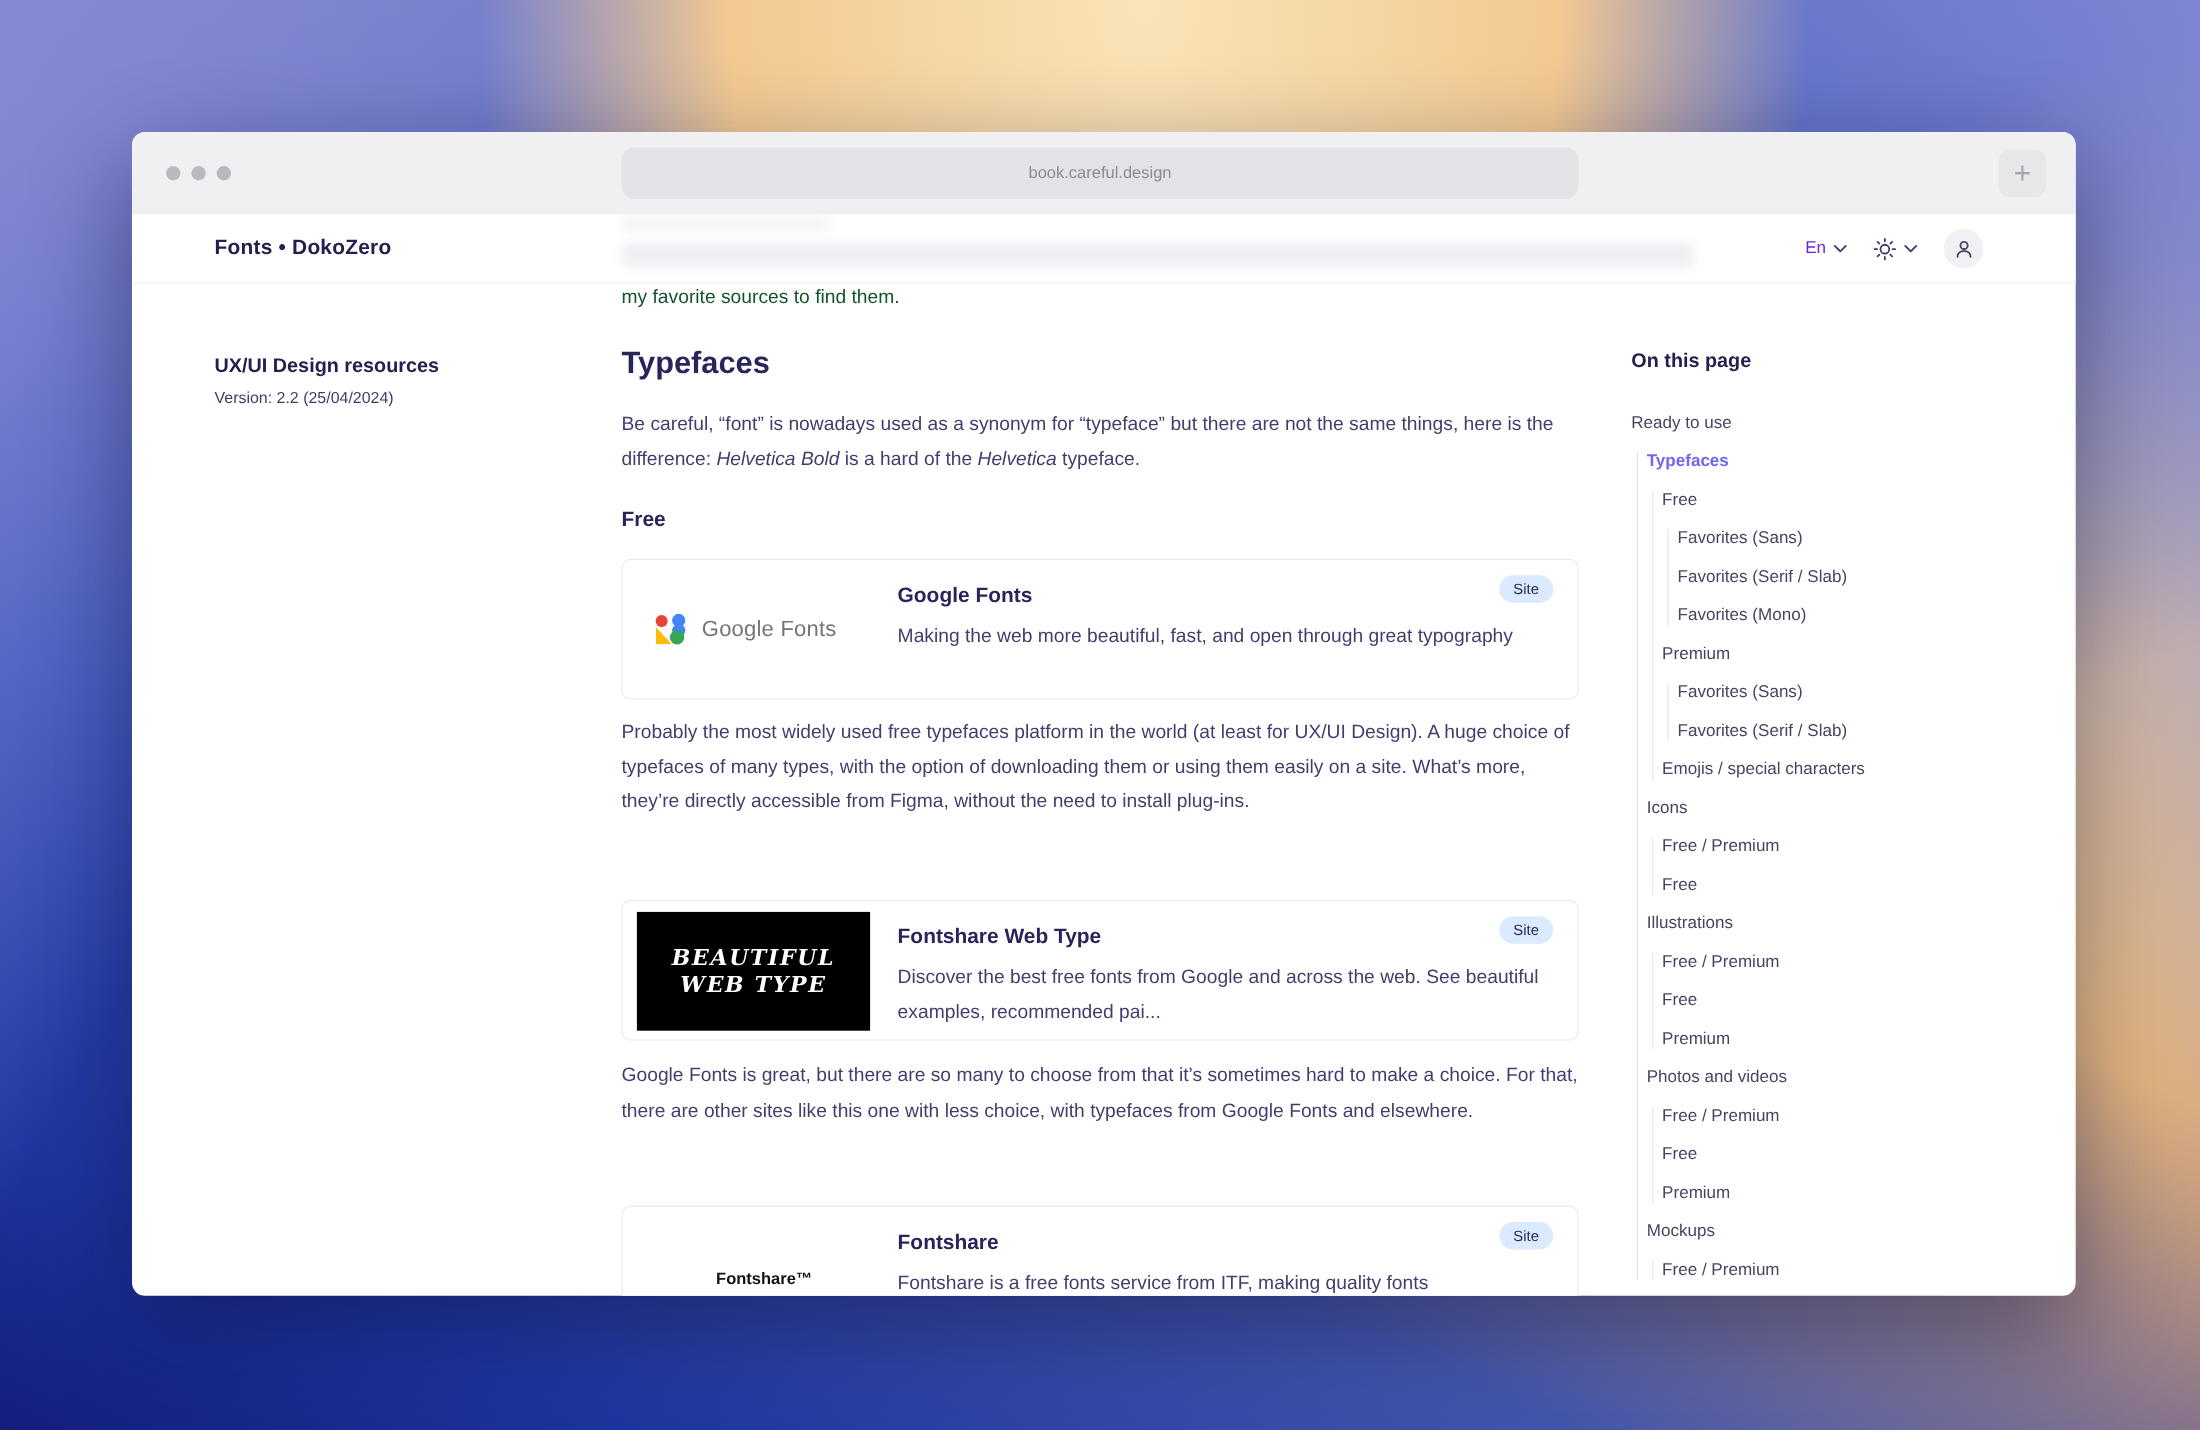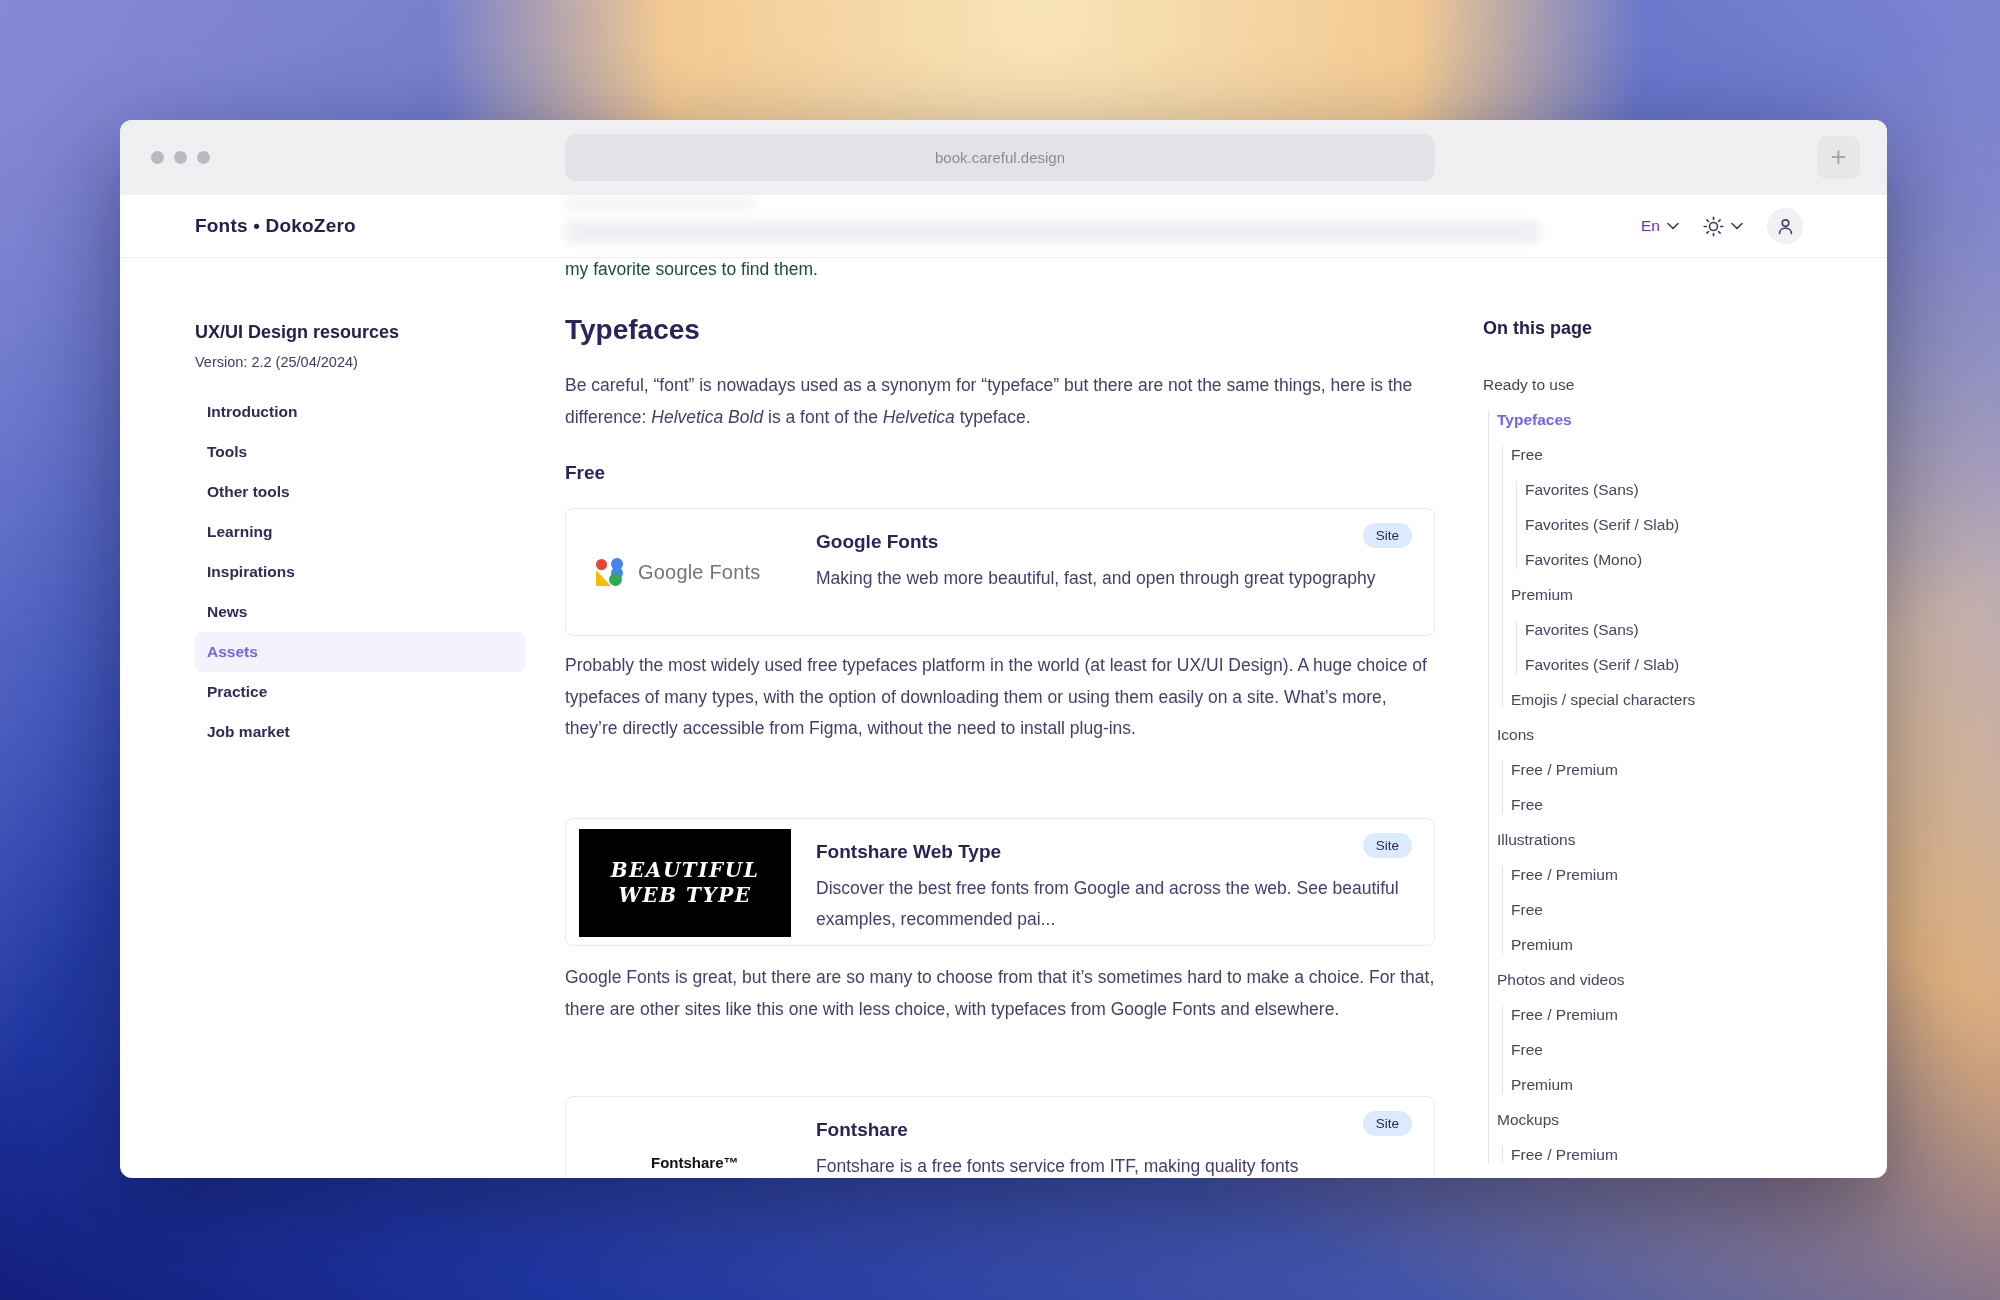--- a/index.html
+++ b/index.html
@@ -168,37 +168,26 @@
           <circle cx="9" cy="5.8" r="3.1" fill="none" stroke="#4a4865" stroke-width="1.6"></circle>
           <path d="M3.4 15.6 c0-3.1 2.5-5 5.6-5 s5.6 1.9 5.6 5" fill="none" stroke="#4a4865" stroke-width="1.6" stroke-linecap="round"></path>
         </svg>
       </div>
     </div>
   </div>
 
   <div class="sidebar">
     <div class="sb-title">UX/UI Design resources</div>
     <div class="sb-version">Version: 2.2 (25/04/2024)</div>
-    <ul class="sb-nav" id="sb-nav">
-        <li class="">Introduction</li>
-        <li class="">Tools</li>
-        <li class="">Other tools</li>
-        <li class="">Learning</li>
-        <li class="">Inspirations</li>
-        <li class="">News</li>
-        <li class="active">Assets</li>
-        <li class="">Practice</li>
-        <li class="">Job market</li>
-      </ul>
   </div>
 
   <div class="main">
     <div class="remnant">my favorite sources to find them.</div>
     <h1 class="h1">Typefaces</h1>
-    <p class="para p-intro" id="intro-para"><span>Be careful, “font” is nowadays used as a synonym for “typeface” but there are not the same things, here is the difference: </span><em>Helvetica Bold</em><span> is a font of the </span><em>Helvetica</em><span> typeface.</span></p>
+    <p class="para p-intro" id="intro-para"><span>Be careful, “font” is nowadays used as a synonym for “typeface” but there are not the same things, here is the difference: </span><em>Helvetica Bold</em><span> is a hard of the </span><em>Helvetica</em><span> typeface.</span></p>
     <h2 class="h2">Free</h2>
 
     <div class="card card-1">
       <div class="gf-logo">
         <div class="gf-icon">
           <span class="gf-red"></span>
             <span class="gf-yellow"></span>
           <span class="gf-blue-top"></span>
             <span class="gf-blue-bot"></span>
             <span class="gf-green"></span>

